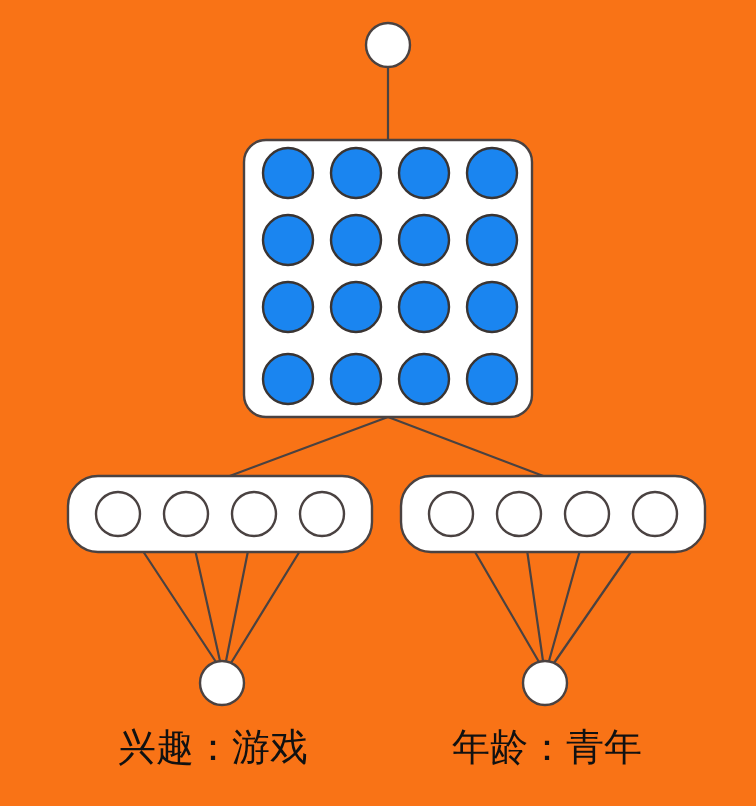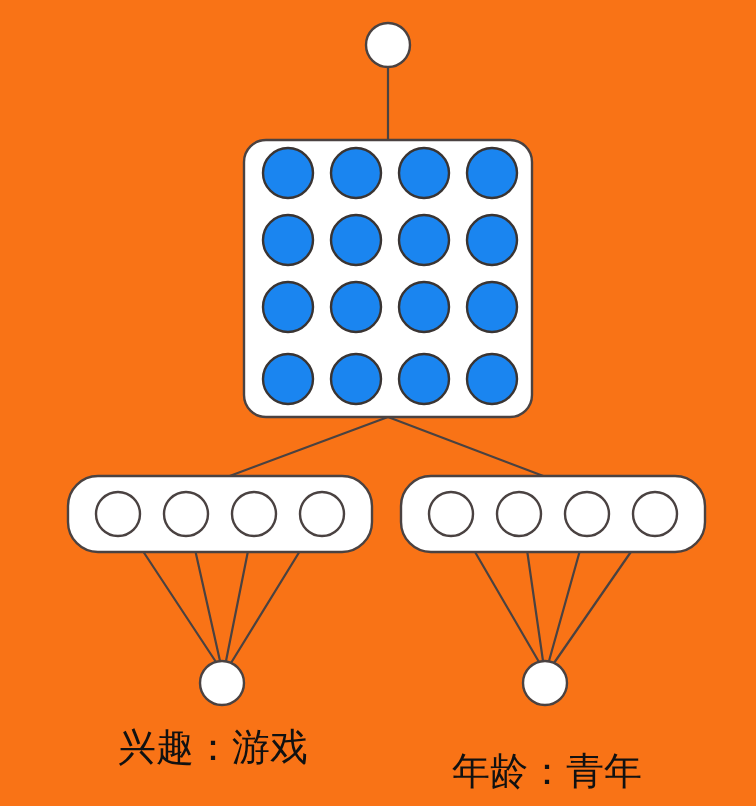--- a/index.html
+++ b/index.html
@@ -48,21 +48,21 @@
   .feature-label {
     position: absolute;
     font-family: "DejaVu Sans", "Liberation Sans", sans-serif;
     font-size: 38px;
     line-height: 1;
     color: #111111;
     white-space: nowrap;
     letter-spacing: 0px;
   }
   #label-left  { left: 118px; top: 728px; }
-  #label-right { left: 452px; top: 728px; margin-top: 24px; }
+  #label-right { left: 452px; top: 728px; }
 </style>
 </head>
 <body>
 
 <div id="diagram-root">
 
   <svg id="diagram-svg" viewBox="0 0 756 806" xmlns="http://www.w3.org/2000/svg">
 
     <line class="edge-line" x1="388" y1="67" x2="388" y2="141"></line>
 

